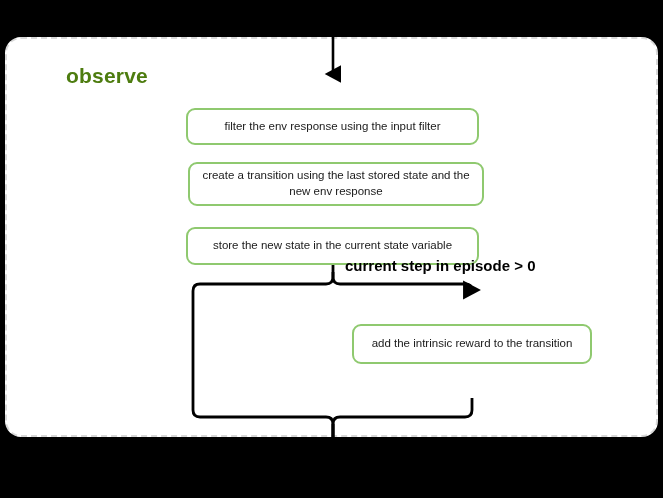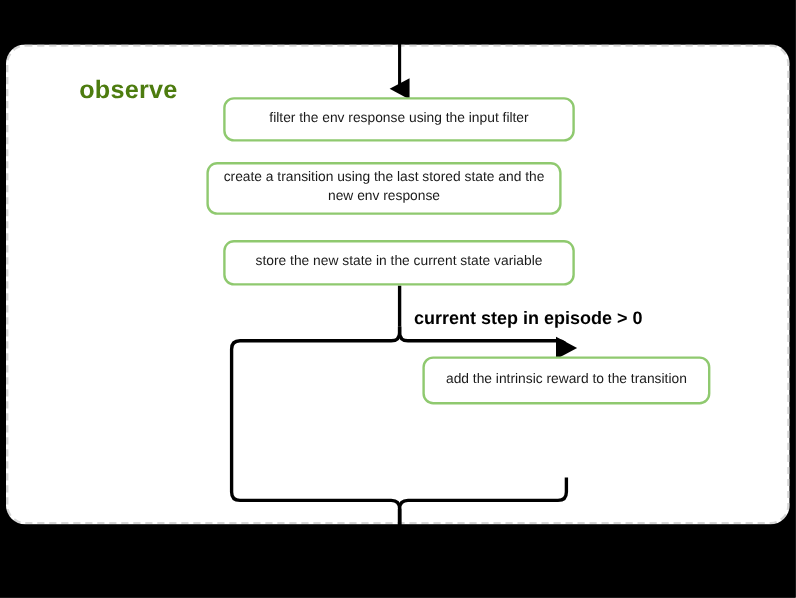--- a/index.html
+++ b/index.html
@@ -51,30 +51,31 @@
     border: 2.5px solid #8fc96f;
     border-radius: 9px;
     display: flex;
     align-items: center;
     justify-content: center;
     text-align: center;
     font-size: 11.5px;
     color: #1a1a1a;
     line-height: 1.35;
     padding: 0 10px;
+    margin-top: 27px;
   }
   .edge-label {
     position: absolute;
     font-size: 15px;
     font-weight: bold;
     color: #000000;
     white-space: nowrap;
   }
   .node-0 { left: 186px; top: 81px;  width: 293px; height: 37px; }
-  .node-1 { left: 172px; top: 135px; width: 296px; height: 44px; }
+  .node-1 { left: 188px; top: 135px; width: 296px; height: 44px; }
   .node-2 { left: 186px; top: 200px; width: 293px; height: 38px; }
   .node-3 { left: 352px; top: 297px; width: 240px; height: 40px; }
   .node-4 { left: 352px; top: 358px; width: 240px; height: 40px; }
   .label-cond { left: 345px; top: 257px; }
 </style>
 </head>
 <body>
 
 <div id="canvas">
 

